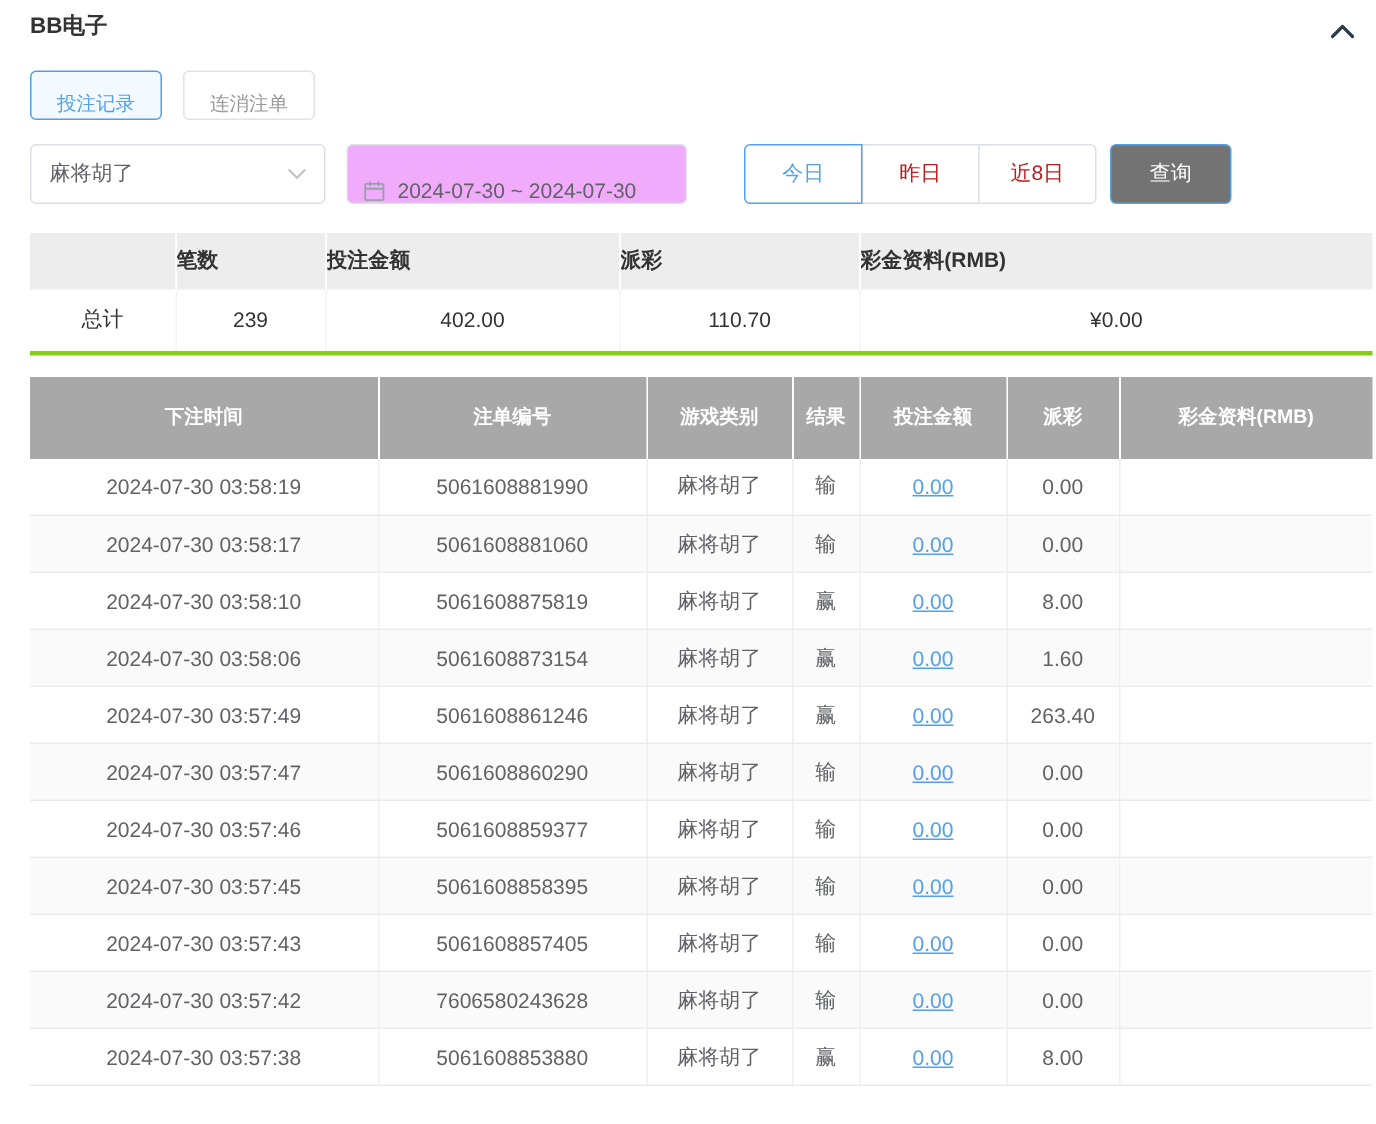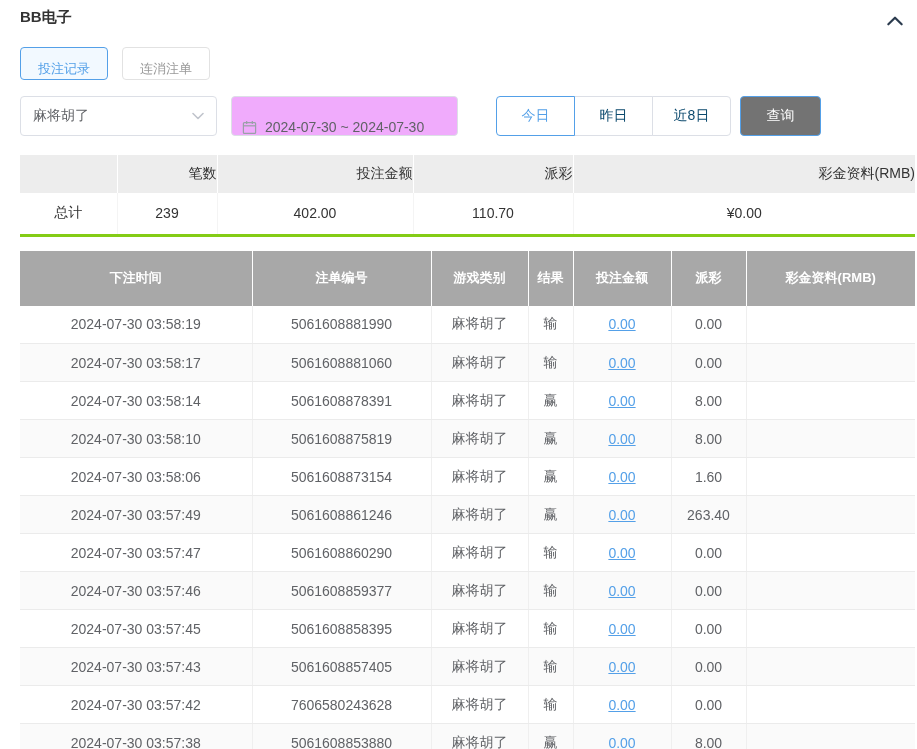--- a/index.html
+++ b/index.html
@@ -39,40 +39,40 @@
   }
   .date-input {
     width: 227px; height: 40px; border: 1px solid #dcdfe6; border-radius: 4px;
     display: flex; align-items: flex-end; gap: 8px; padding: 0 10px;
     font-size: 14px; color: #606266; background: #f0abfc; cursor: pointer;
     margin-right: 10px;
   }
   .btn-group { display: flex; margin-right: 9px; padding-left: 28px; }
   .range-btn {
     width: 79px; height: 40px; background: #fff; font-size: 14px;
-    border: 1px solid #dcdfe6; color: #0c4a6e; cursor: pointer;
+    border: 1px solid #dcdfe6; color: #b91c1c; cursor: pointer;
     margin-left: -1px; font-family: inherit;
   }
   .btn-group .range-btn:first-child { border-radius: 4px 0 0 4px; margin-left: 0; }
   .btn-group .range-btn:last-child { border-radius: 0 4px 4px 0; }
   .range-btn.active { border-color: #54a0e8; color: #54a0e8; position: relative; z-index: 1; }
   .search-btn {
     width: 81px; height: 40px; background: #737373; border: 1px solid #54a0e8;
     border-radius: 4px; color: #fff; font-size: 14px; cursor: pointer;
     font-family: inherit;
   }
 
   
   table { border-collapse: collapse; table-layout: fixed; width: 895px; }
   td, th { overflow: hidden; white-space: nowrap; }
 
   .summary-table { margin-bottom: 14px; }
   .summary-table th {
-    height: 38px; background: #ededed; font-size: 14px; font-weight: normal;
-    color: #333; border-right: 1px solid #fff; text-align: right;
+    height: 38px; background: #ededed; font-size: 14px; font-weight: bold;
+    color: #333; border-right: 1px solid #fff; text-align: left;
   }
   .summary-table th:last-child { border-right: none; }
   .summary-table td {
     height: 42px; font-size: 14px; color: #333; text-align: center;
     border-bottom: 3px solid #84cc16; border-right: 1px solid #f4f4f4;
     background: #fff;
   }
   .summary-table td:last-child { border-right: none; }
 
   .data-table thead th {
@@ -199,29 +199,20 @@
         <tr>
           <td>2024-07-30 03:58:17</td>
           <td>5061608881060</td>
           <td>麻将胡了</td>
           <td>输</td>
           <td><a class="amt-link">0.00</a></td>
           <td>0.00</td>
           <td></td>
         </tr>
         <tr>
-          <td>2024-07-30 03:58:14</td>
-          <td>5061608878391</td>
-          <td>麻将胡了</td>
-          <td>赢</td>
-          <td><a class="amt-link">0.00</a></td>
-          <td>8.00</td>
-          <td></td>
-        </tr>
-        <tr>
           <td>2024-07-30 03:58:10</td>
           <td>5061608875819</td>
           <td>麻将胡了</td>
           <td>赢</td>
           <td><a class="amt-link">0.00</a></td>
           <td>8.00</td>
           <td></td>
         </tr>
         <tr>
           <td>2024-07-30 03:58:06</td>

